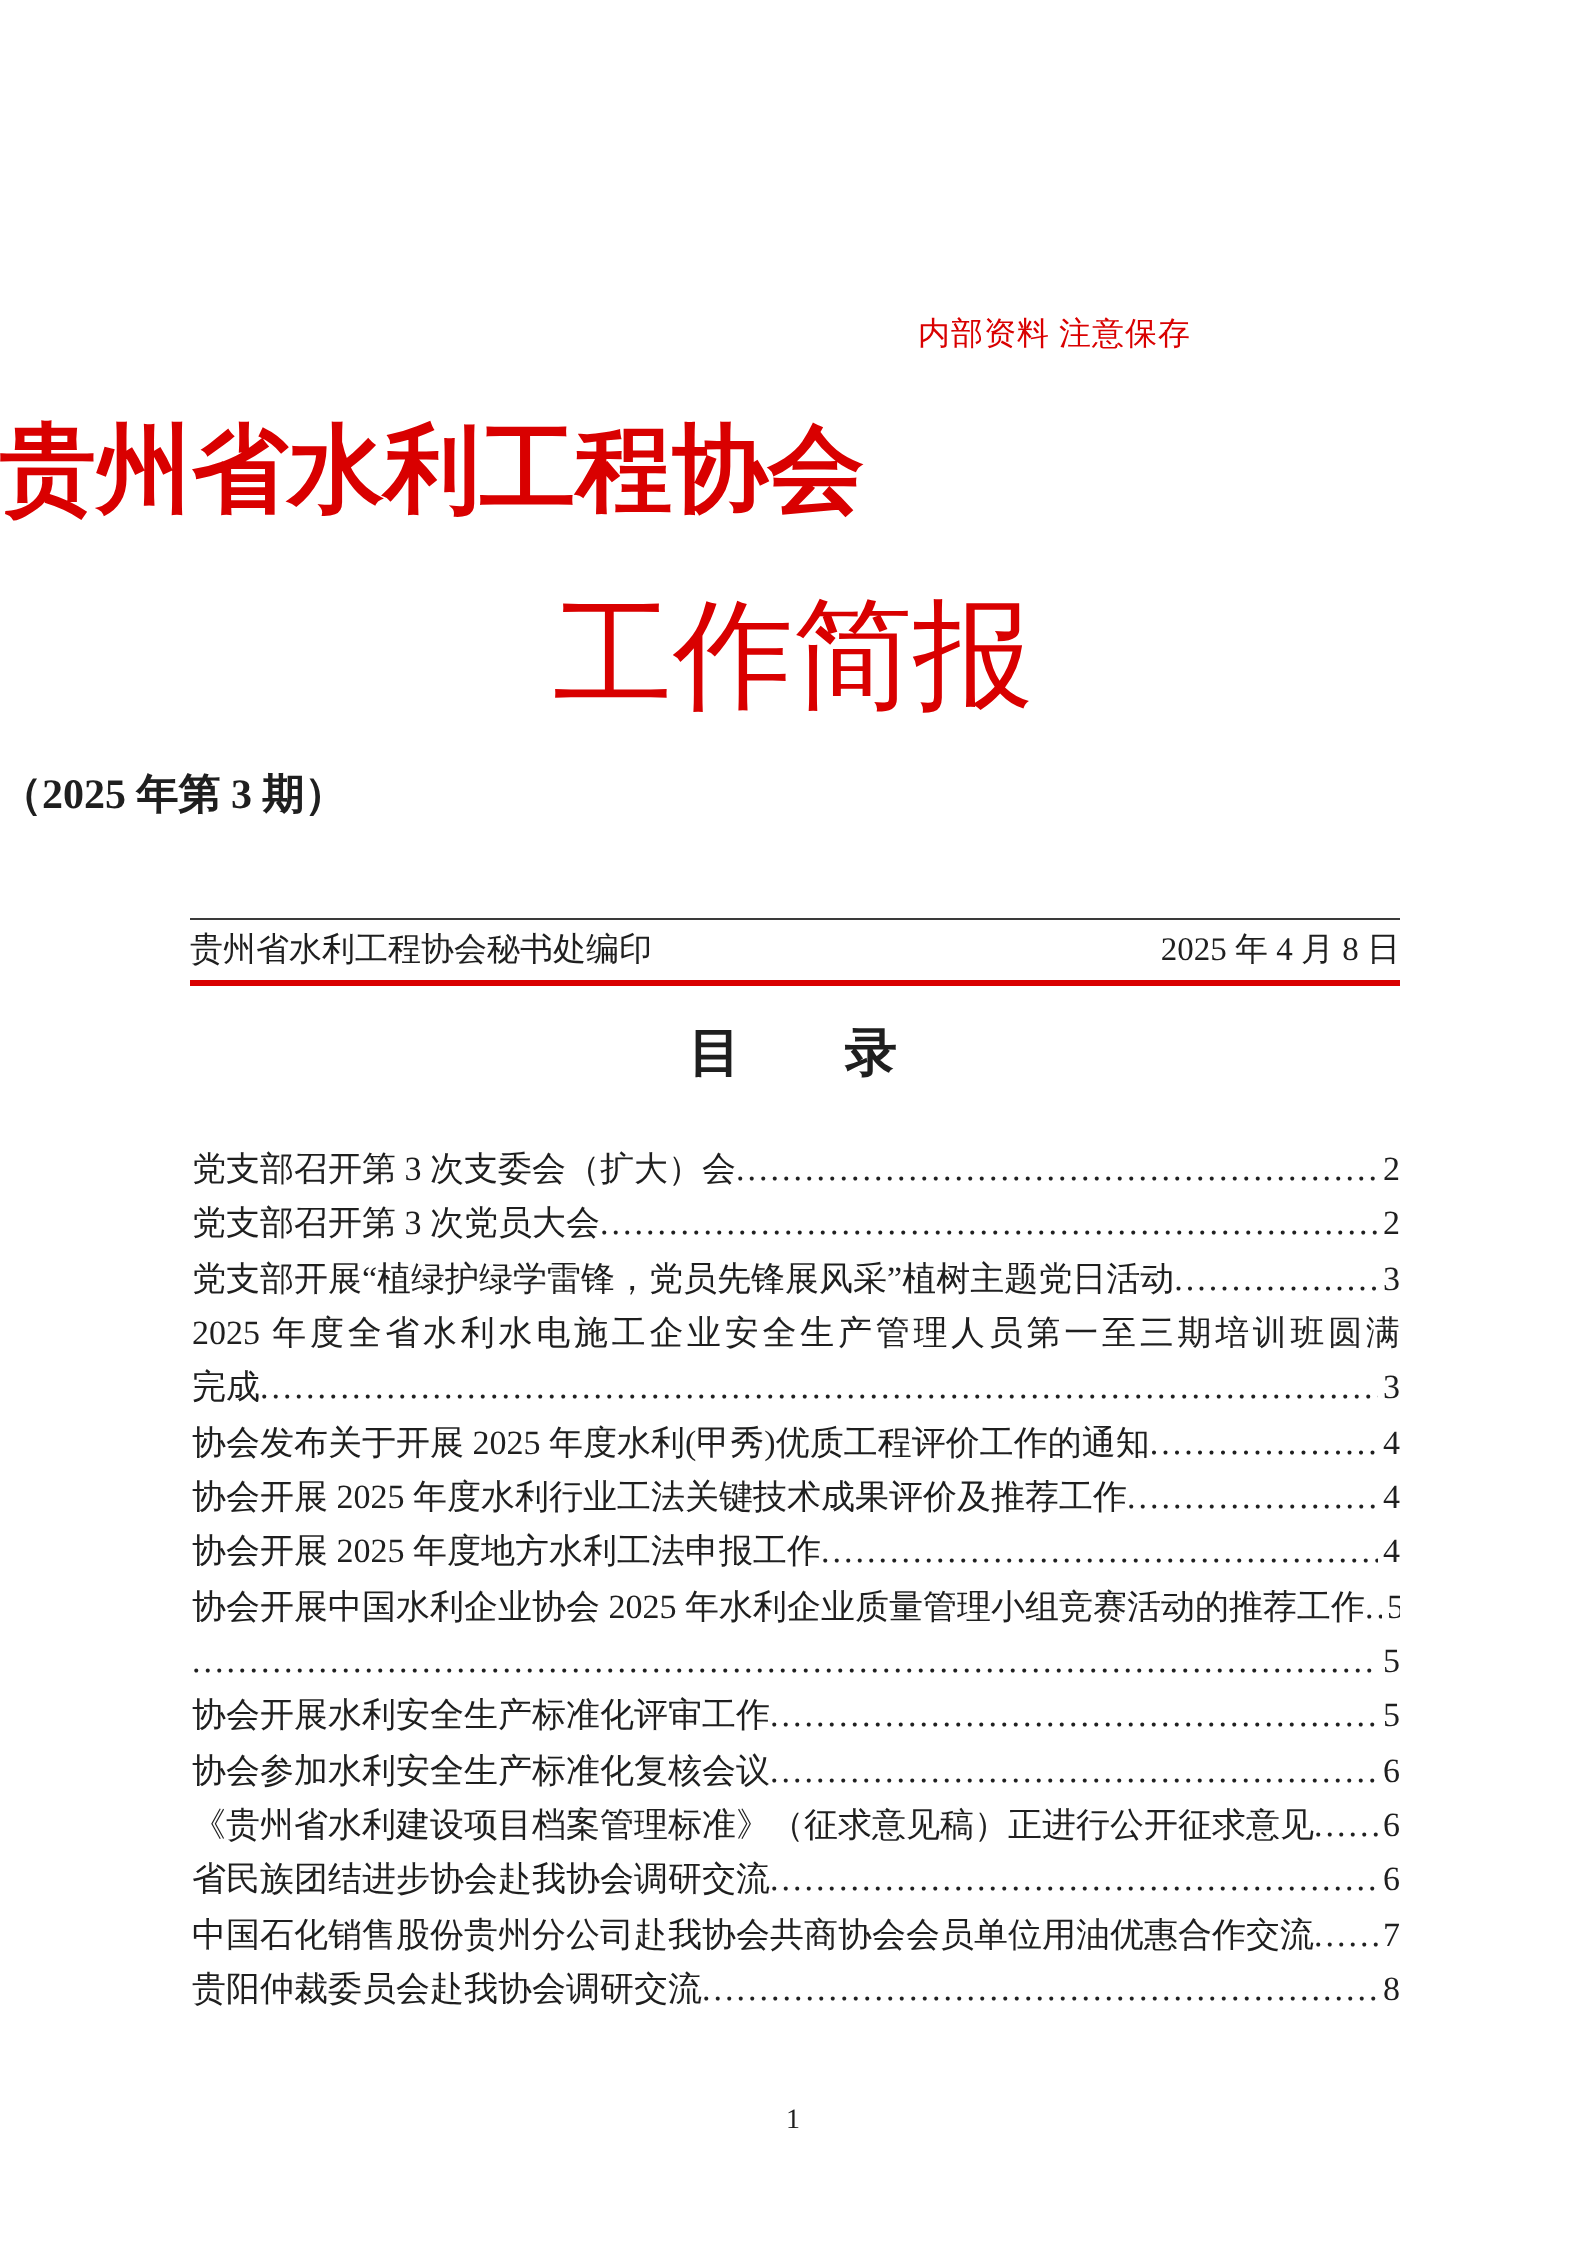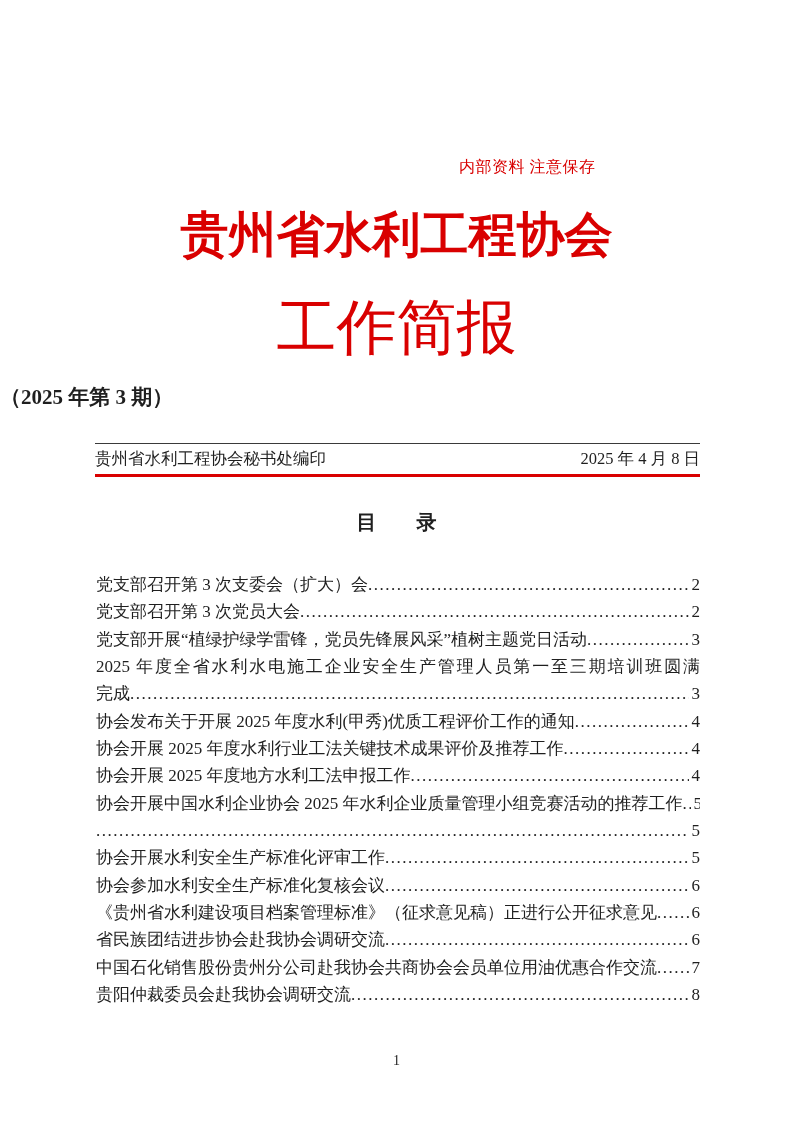--- a/index.html
+++ b/index.html
@@ -16,46 +16,46 @@
     overflow:hidden;
     margin-top:14px;
   }
   .notice{
     position:absolute;top:143px;left:459px;
     font-size:16px;color:var(--red);
     letter-spacing:.5px;white-space:pre;
   }
   .org-title{
     position:absolute;top:189px;left:0;width:100%;
-    margin:0;text-align:center;
+    margin:0;
     font-size:48px;font-weight:700;color:var(--red);
     white-space:nowrap;
   }
   .doc-title{
     position:absolute;top:274px;left:0;width:100%;
     margin:0;text-align:center;
     font-size:60px;font-weight:400;color:var(--red);
     white-space:nowrap;
   }
   .issue{
     position:absolute;top:369px;left:0;width:100%;
     text-align:left;font-size:21px;font-weight:700;
     white-space:pre;
   }
   .pubrow{
-    position:absolute;top:429px;left:95px;width:605px;height:30px;
+    position:absolute;top:445px;left:95px;width:605px;height:30px;
     border-top:1px solid #3a3a3a;
     border-bottom:3px solid var(--red);
     display:flex;justify-content:space-between;align-items:center;
     font-size:16.5px;
   }
   .pubrow .publisher,.pubrow .pubdate{white-space:pre;}
   .toc-heading{
     position:absolute;top:495px;left:0;width:100%;
-    text-align:center;font-size:20px;font-weight:700;
+    text-align:center;font-size:26px;font-weight:700;
     white-space:pre;
   }
   .toc{
     position:absolute;top:557px;left:96px;width:604px;
     font-size:17px;line-height:27.35px;
   }
   .toc-row{
     display:flex;align-items:baseline;
     height:27.35px;overflow:hidden;
   }

